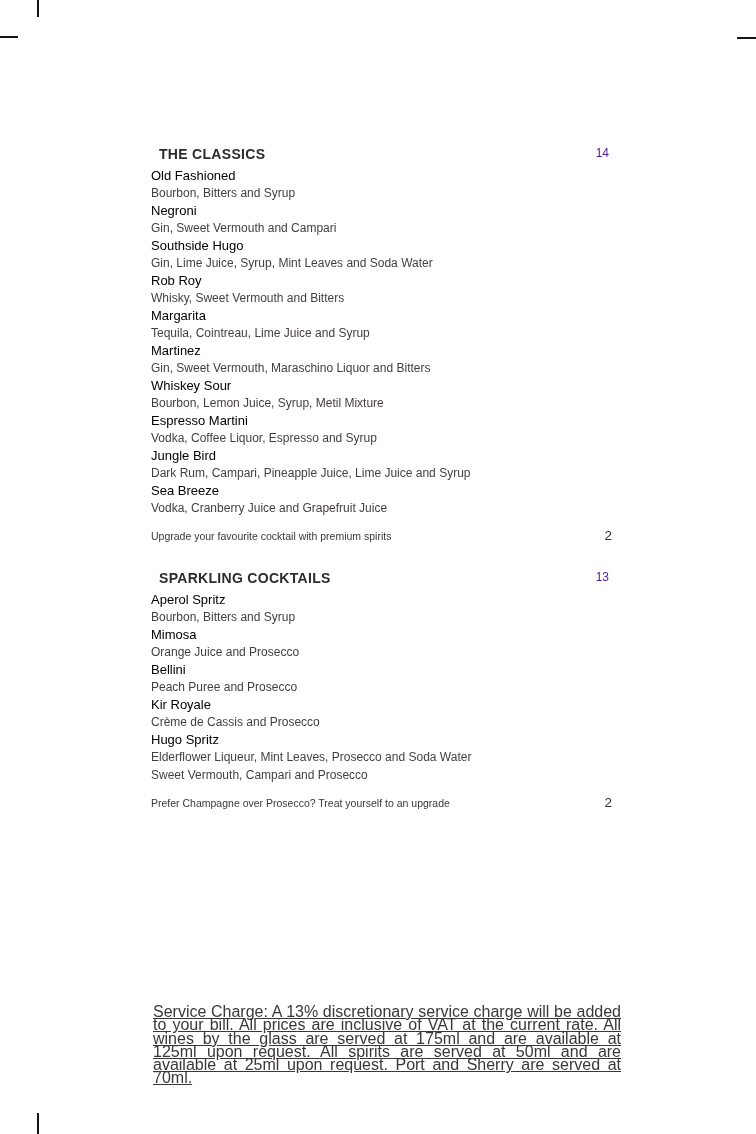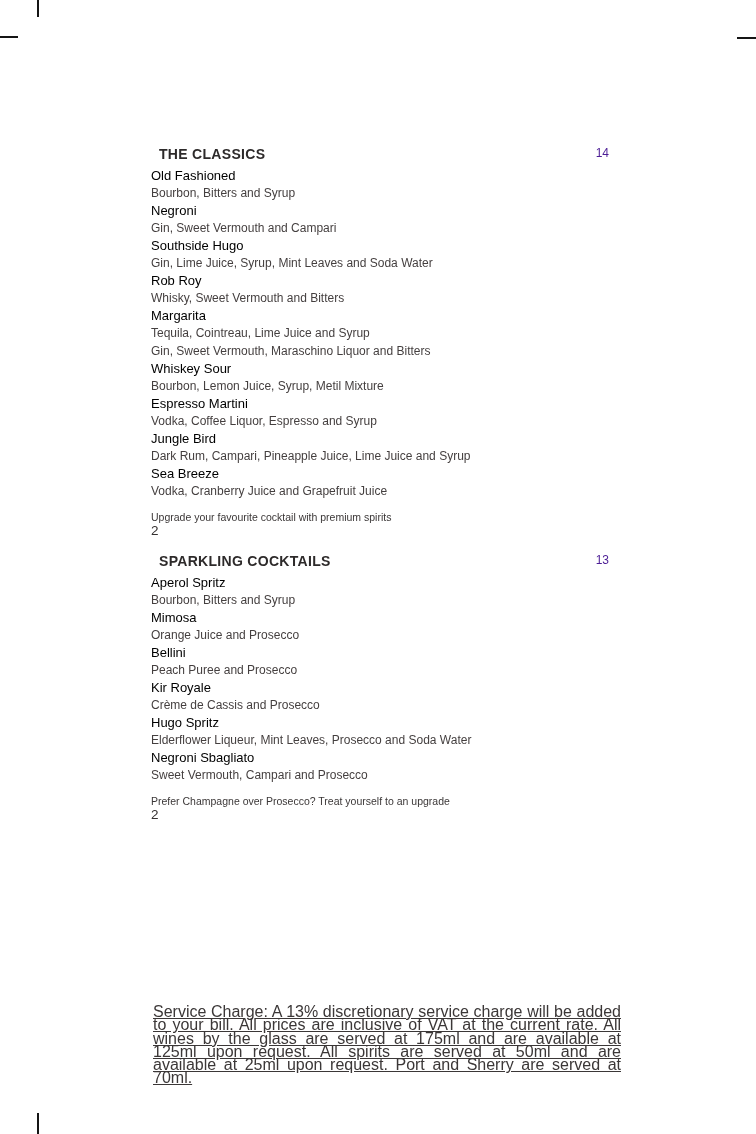--- a/index.html
+++ b/index.html
@@ -62,21 +62,20 @@
     line-height: 18px;
     color: #443f3f;
   }
 
   .note-row {
     display: flex;
     justify-content: space-between;
     align-items: baseline;
     margin-top: 11px;
     height: 17px;
-    flex-direction: column;
   }
   .note-text {
     font-size: 10.5px;
     color: #3b3737;
   }
   .note-price {
     font-size: 13.5px;
     color: #343030;
     padding-right: 7px;
   }
@@ -126,20 +125,21 @@
       </div>
       <div class="item">
         <div class="item-name">Rob Roy</div>
         <div class="item-desc">Whisky, Sweet Vermouth and Bitters</div>
       </div>
       <div class="item">
         <div class="item-name">Margarita</div>
         <div class="item-desc">Tequila, Cointreau, Lime Juice and Syrup</div>
       </div>
       <div class="item">
+        <div class="item-name">Martinez</div>
         <div class="item-desc">Gin, Sweet Vermouth, Maraschino Liquor and Bitters</div>
       </div>
       <div class="item">
         <div class="item-name">Whiskey Sour</div>
         <div class="item-desc">Bourbon, Lemon Juice, Syrup, Metil Mixture</div>
       </div>
       <div class="item">
         <div class="item-name">Espresso Martini</div>
         <div class="item-desc">Vodka, Coffee Liquor, Espresso and Syrup</div>
       </div>
@@ -178,21 +178,20 @@
       </div>
       <div class="item">
         <div class="item-name">Kir Royale</div>
         <div class="item-desc">Crème de Cassis and Prosecco</div>
       </div>
       <div class="item">
         <div class="item-name">Hugo Spritz</div>
         <div class="item-desc">Elderflower Liqueur, Mint Leaves, Prosecco and Soda Water</div>
       </div>
       <div class="item">
-        <div class="item-name">Negroni Sbagliato</div>
         <div class="item-desc">Sweet Vermouth, Campari and Prosecco</div>
       </div>
 
       <div class="note-row">
         <span class="note-text">Prefer Champagne over Prosecco? Treat yourself to an upgrade</span>
         <span class="note-price">2</span>
       </div>
     </section>
 
   </div>

